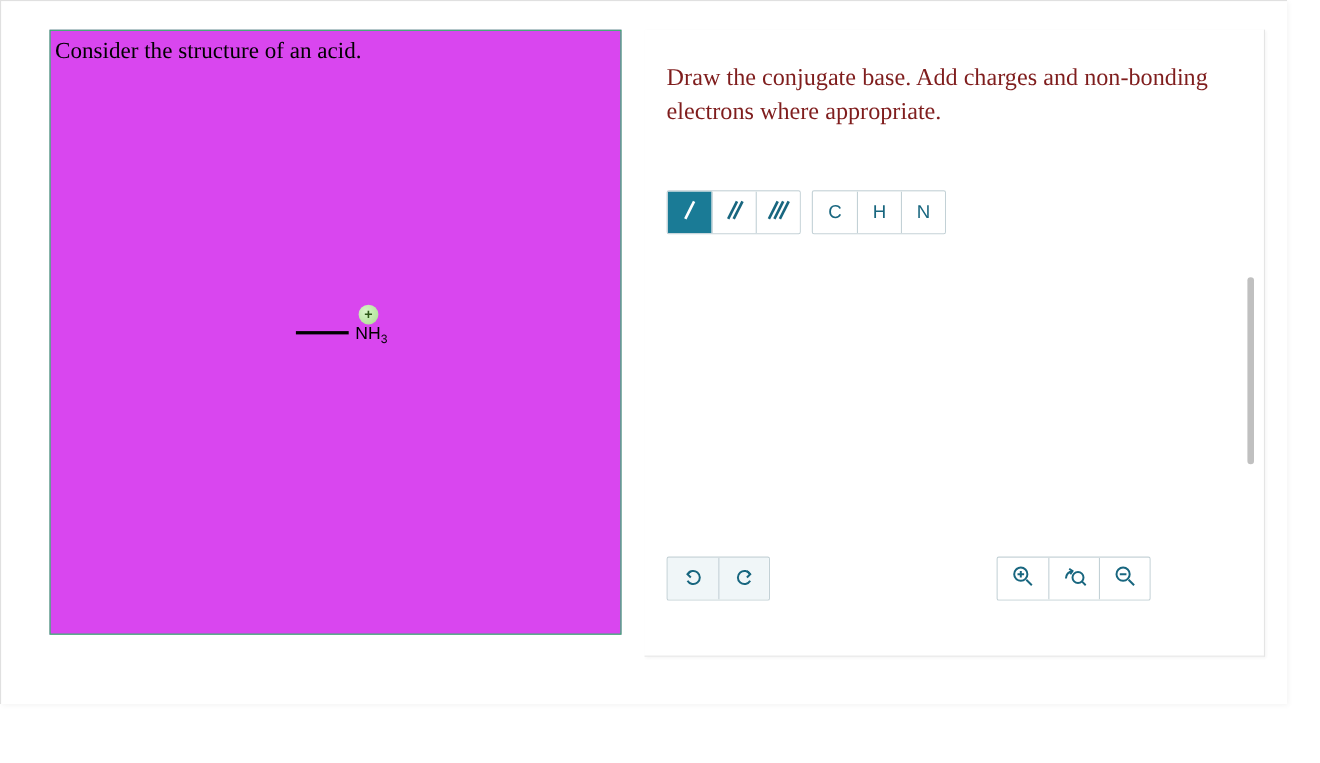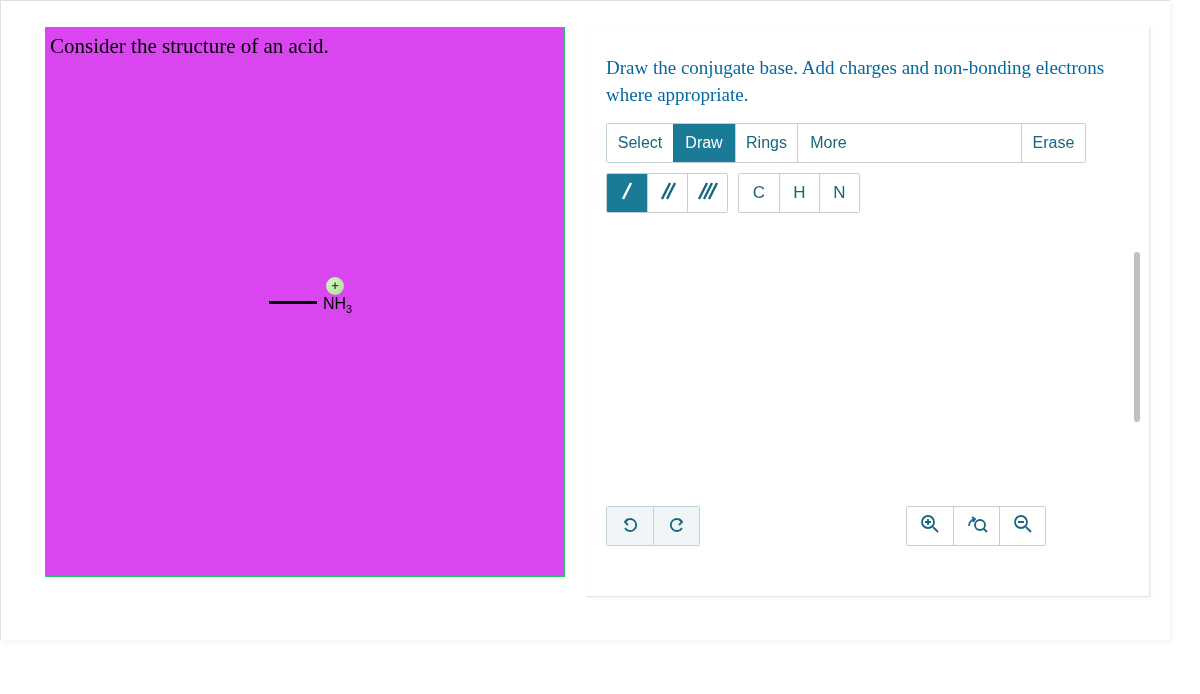--- a/index.html
+++ b/index.html
@@ -85,23 +85,23 @@
     background: #fff;
     border-right: 1px solid #e5e5e5;
     border-bottom: 1px solid #e5e5e5;
     box-shadow: 1px 1px 3px rgba(0,0,0,0.05);
   }
   .instruction {
     position: absolute;
     top: 28px;
     left: 20px;
     width: 520px;
-    font-size: 19px;
+    font-size: 22px;
     line-height: 1.4;
-    color: #0369a1;
+    color: #7f1d1d;
   }
   .toolbar-top {
     position: absolute;
     top: 96px;
     left: 20px;
     width: 480px;
     height: 40px;
     display: flex;
     border: 1px solid #c3d1d6;
     border-radius: 2px;
@@ -222,28 +222,20 @@
       <div class="charge-badge">+</div>
       <div class="nh3">
         <span>NH</span><sub>3</sub>
       </div>
     </div>
   </div>
 
   <div class="right-panel">
     <div class="instruction">Draw the conjugate base. Add charges and non-bonding electrons where appropriate.</div>
 
-    <div class="toolbar-top">
-      <div class="tab tab-select">Select</div>
-      <div class="tab tab-draw active">Draw</div>
-      <div class="tab tab-rings">Rings</div>
-      <div class="tab tab-more">More</div>
-      <div class="tab tab-spacer"></div>
-      <div class="tab tab-erase">Erase</div>
-    </div>
 
     <div class="toolbar-second">
       <div class="bond-group">
         <div class="tool-btn active">
           <span class="bond-icon">
             <svg width="18" height="22">
                 <line x1="5" y1="19" x2="13" y2="3" stroke="#fff" stroke-width="2.4"></line>
               </svg>
           </span>
         </div>

